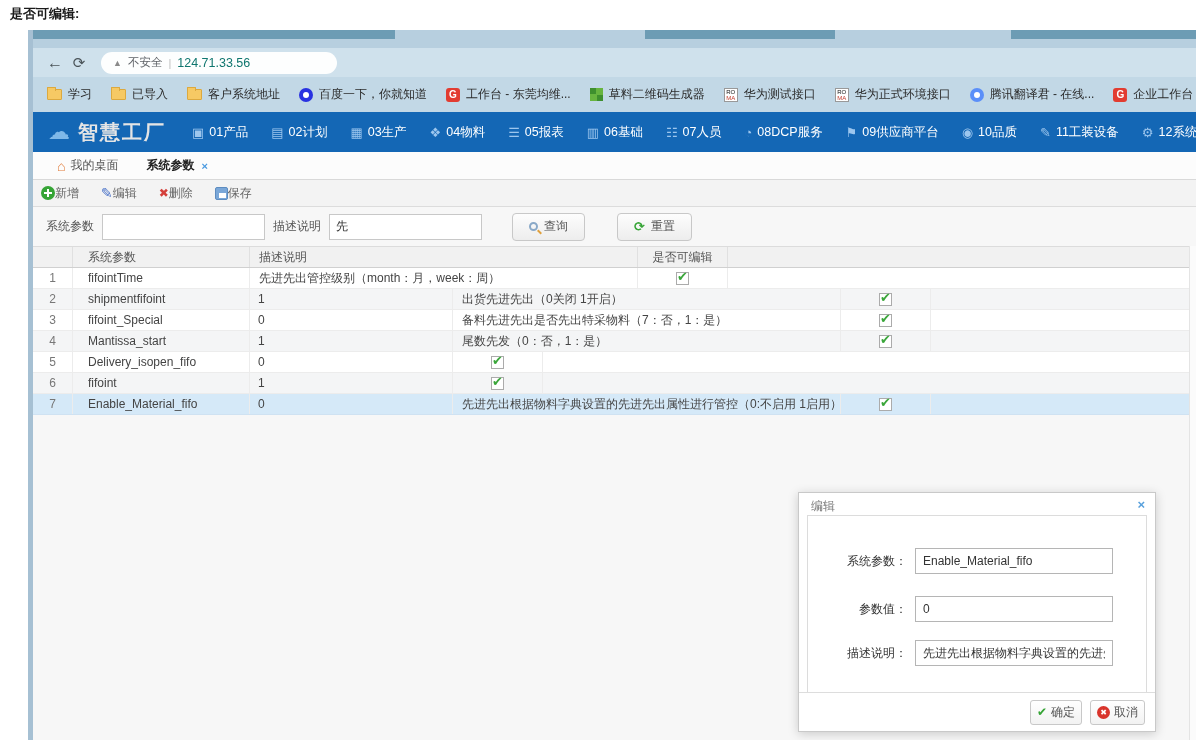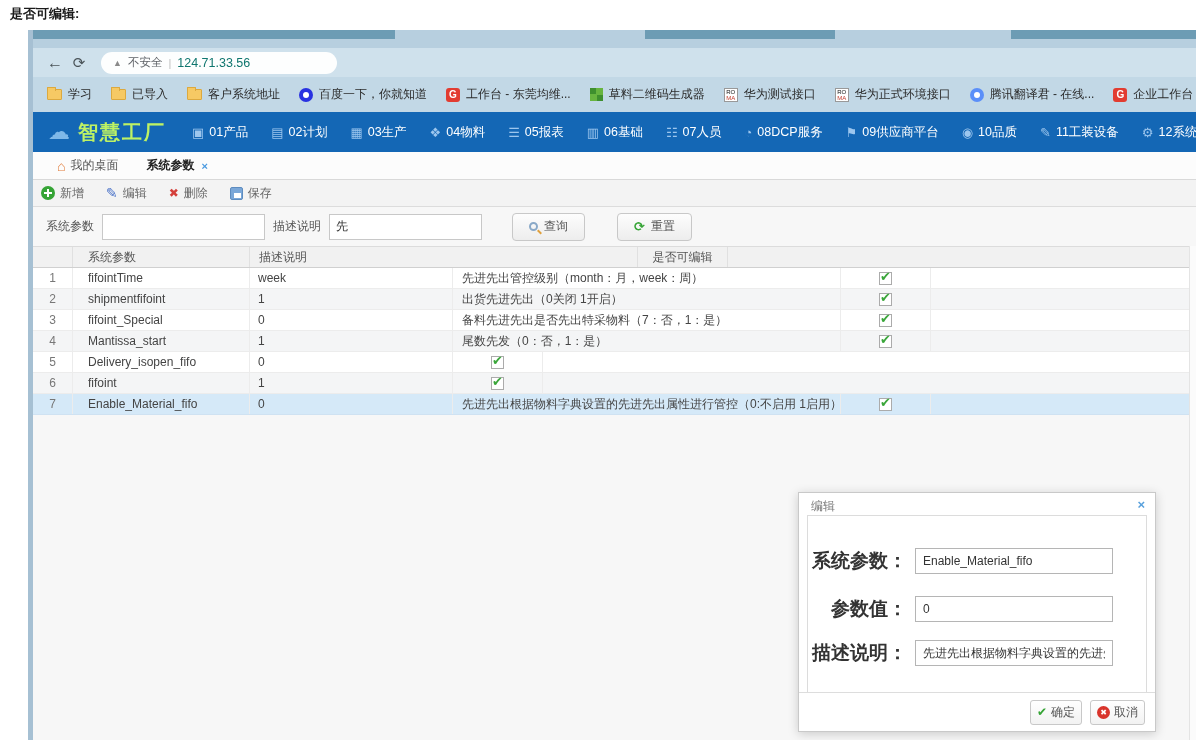--- a/index.html
+++ b/index.html
@@ -40,33 +40,33 @@
   .ic-roma { width:14px; height:14px; background:#fff; border:1px solid #999; font-size:6px; line-height:6px; color:#111; text-align:center; overflow:hidden; }
   .ic-roma i { display:block; font-style:normal; color:#c0392b; }
   .ic-tx { width:14px; height:14px; background:#5b8ff9; border-radius:50%; position:relative; }
   .ic-tx::before { content:""; position:absolute; left:4px; top:4px; width:6px; height:6px; background:#fff; border-radius:50%; }
 
   
   .navbar { height:40px; background:#1467b5; display:flex; align-items:center; padding-left:15px;
     white-space:nowrap; overflow:hidden; }
   .brand { display:flex; align-items:center; gap:8px; margin-right:26px; }
   .brand .cloud { color:#7fb8e8; font-size:22px; }
-  .brand .name { color:#bef264; font-size:20px; font-weight:bold; letter-spacing:2px; }
+  .brand .name { color:#e5e5e5; font-size:20px; font-weight:bold; letter-spacing:2px; }
   .navitems { display:flex; align-items:center; gap:23px; }
   .navitem { display:flex; align-items:center; gap:5px; color:#fff; font-size:12.5px; cursor:pointer; }
   .navitem .nico { color:#9cc6ee; font-size:13px; }
 
   .tabrow { height:28px; background:#fcfcfc; border-bottom:1px solid #d9d9d9; display:flex; align-items:flex-end; padding-left:10px; }
   .tab { display:flex; align-items:center; gap:5px; font-size:12px; color:#555; padding:0 14px; height:27px; cursor:pointer; }
   .tab .home { color:#e07b39; font-size:14px; }
   .tab-active { font-weight:bold; color:#222; }
   .tab-close { color:#4a9ae0; font-weight:bold; font-size:11px; margin-left:2px; cursor:pointer; }
 
   .toolbar { height:27px; background:#f3f3f3; border-bottom:1px solid #dcdcdc; display:flex; align-items:center; gap:22px; padding-left:8px; }
-  .tbtn { display:flex; align-items:center; gap:5px; font-size:12px; color:#666; cursor:pointer; }
+  .tbtn { display:flex; align-items:center; font-size:12px; color:#666; cursor:pointer; }
   .ico-add { width:14px; height:14px; border-radius:50%; background:#35a435; position:relative; }
   .ico-add::before { content:""; position:absolute; left:3px; top:6px; width:8px; height:2px; background:#fff; }
   .ico-add::after  { content:""; position:absolute; left:6px; top:3px; width:2px; height:8px; background:#fff; }
   .ico-edit { color:#4a72c8; font-size:14px; }
   .ico-del  { color:#d43f3a; font-size:12px; font-weight:bold; }
   .ico-save { width:13px; height:13px; background:#7aa7d8; border:1px solid #5d8cc0; border-radius:2px; position:relative; }
   .ico-save::before { content:""; position:absolute; left:3px; bottom:1px; width:7px; height:5px; background:#fff; }
 
   .filterrow { height:39px; background:#f7f7f7; display:flex; align-items:center; padding-left:5px; }
   .flabel { font-size:12px; color:#555; margin:0 8px; }
@@ -99,21 +99,21 @@
   .right-edge { position:absolute; top:216px; bottom:0; right:0; width:7px; background:#fbfbfb; border-left:1px solid #e4e4e4; }
 
   
   .dialog { position:absolute; left:765px; top:462px; width:358px; height:240px; background:#fff;
     border:1px solid #c9c9c9; box-shadow:0 2px 10px rgba(0,0,0,.18); }
   .dlg-title { position:absolute; left:12px; top:5px; font-size:12px; color:#777; }
   .dlg-close { position:absolute; right:10px; top:4px; font-size:13px; font-weight:bold; color:#58a0dc; cursor:pointer; }
   .dlg-panel { position:absolute; left:8px; right:8px; top:22px; height:178px; background:#fff; border:1px solid #dcdcdc; }
   .dlg-field { position:absolute; left:0; right:0; display:flex; align-items:center; }
   .df1 { top:32px; } .df2 { top:80px; } .df3 { top:124px; }
-  .dlg-label { width:99px; text-align:right; font-size:19px; font-weight:700; color:#333; }
+  .dlg-label { width:99px; text-align:right; font-size:12px; font-weight:400; color:#333; }
   .dlg-input { margin-left:8px; width:198px; height:26px; border:1px solid #b5b5b5; background:#fff;
     font-size:12px; color:#333; padding:0 7px; font-family:inherit; }
   .dlg-footer { position:absolute; left:0; right:0; bottom:0; height:39px; border-top:1px solid #ddd;
     display:flex; align-items:center; justify-content:flex-end; gap:8px; padding-right:10px; }
   .dbtn { display:flex; align-items:center; gap:4px; font-size:12px; color:#555;
     background:linear-gradient(#fff,#f2f2f2); border:1px solid #c8c8c8; border-radius:3px;
     padding:3px 6px; cursor:pointer; }
   .ok-ico { color:#35a435; font-size:12px; font-weight:bold; }
   .cancel-ico { width:13px; height:13px; border-radius:50%; background:#d9342b; color:#fff; font-size:8px;
     display:flex; align-items:center; justify-content:center; font-weight:bold; }
@@ -294,21 +294,20 @@
         <div class="gc c0"></div>
         <div class="gc c1">系统参数</div>
         <div class="gc c3">描述说明</div>
         <div class="gc c4">是否可编辑</div>
         <div class="gc c5"></div>
       </div>
 
       <div class="grow">
         <div class="gc c0">1</div>
         <div class="gc c1">fifointTime</div>
-        <div class="gc c2">week</div>
         <div class="gc c3">先进先出管控级别（month：月，week：周）</div>
         <div class="gc c4">
             <span class="cb">
               <span>✔</span>
             </span>
           </div>
         <div class="gc c5"></div>
       </div>
       <div class="grow alt">
         <div class="gc c0">2</div>

